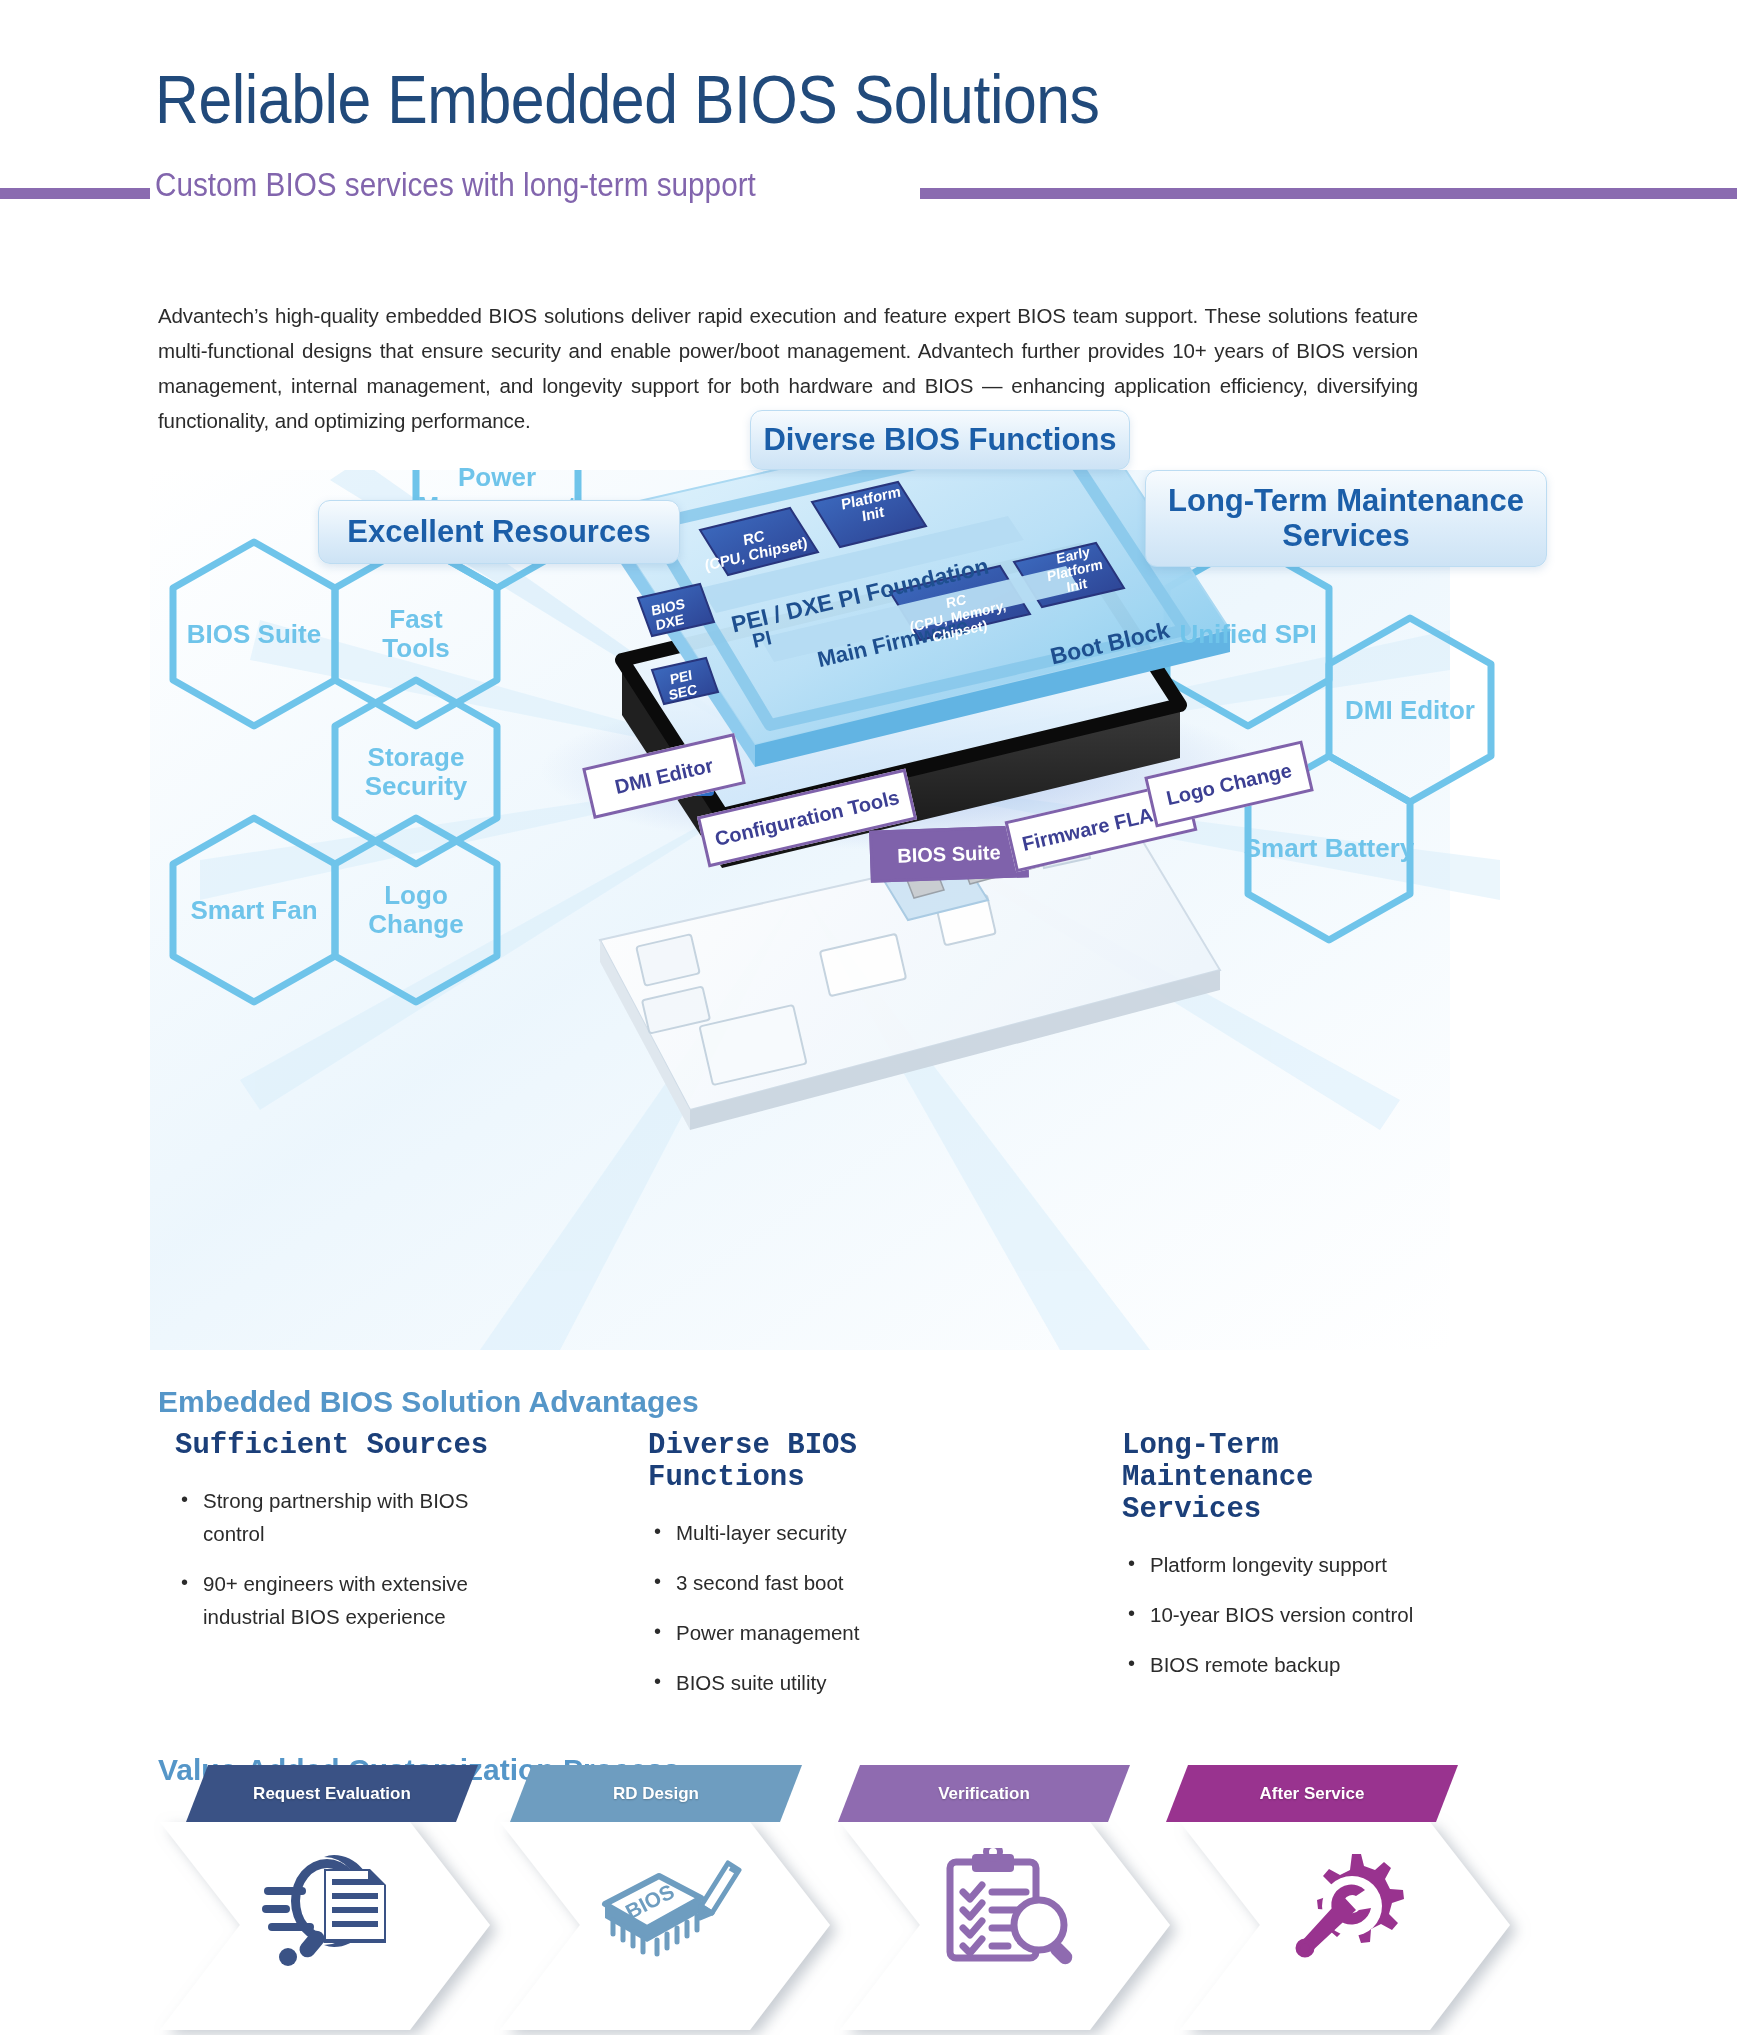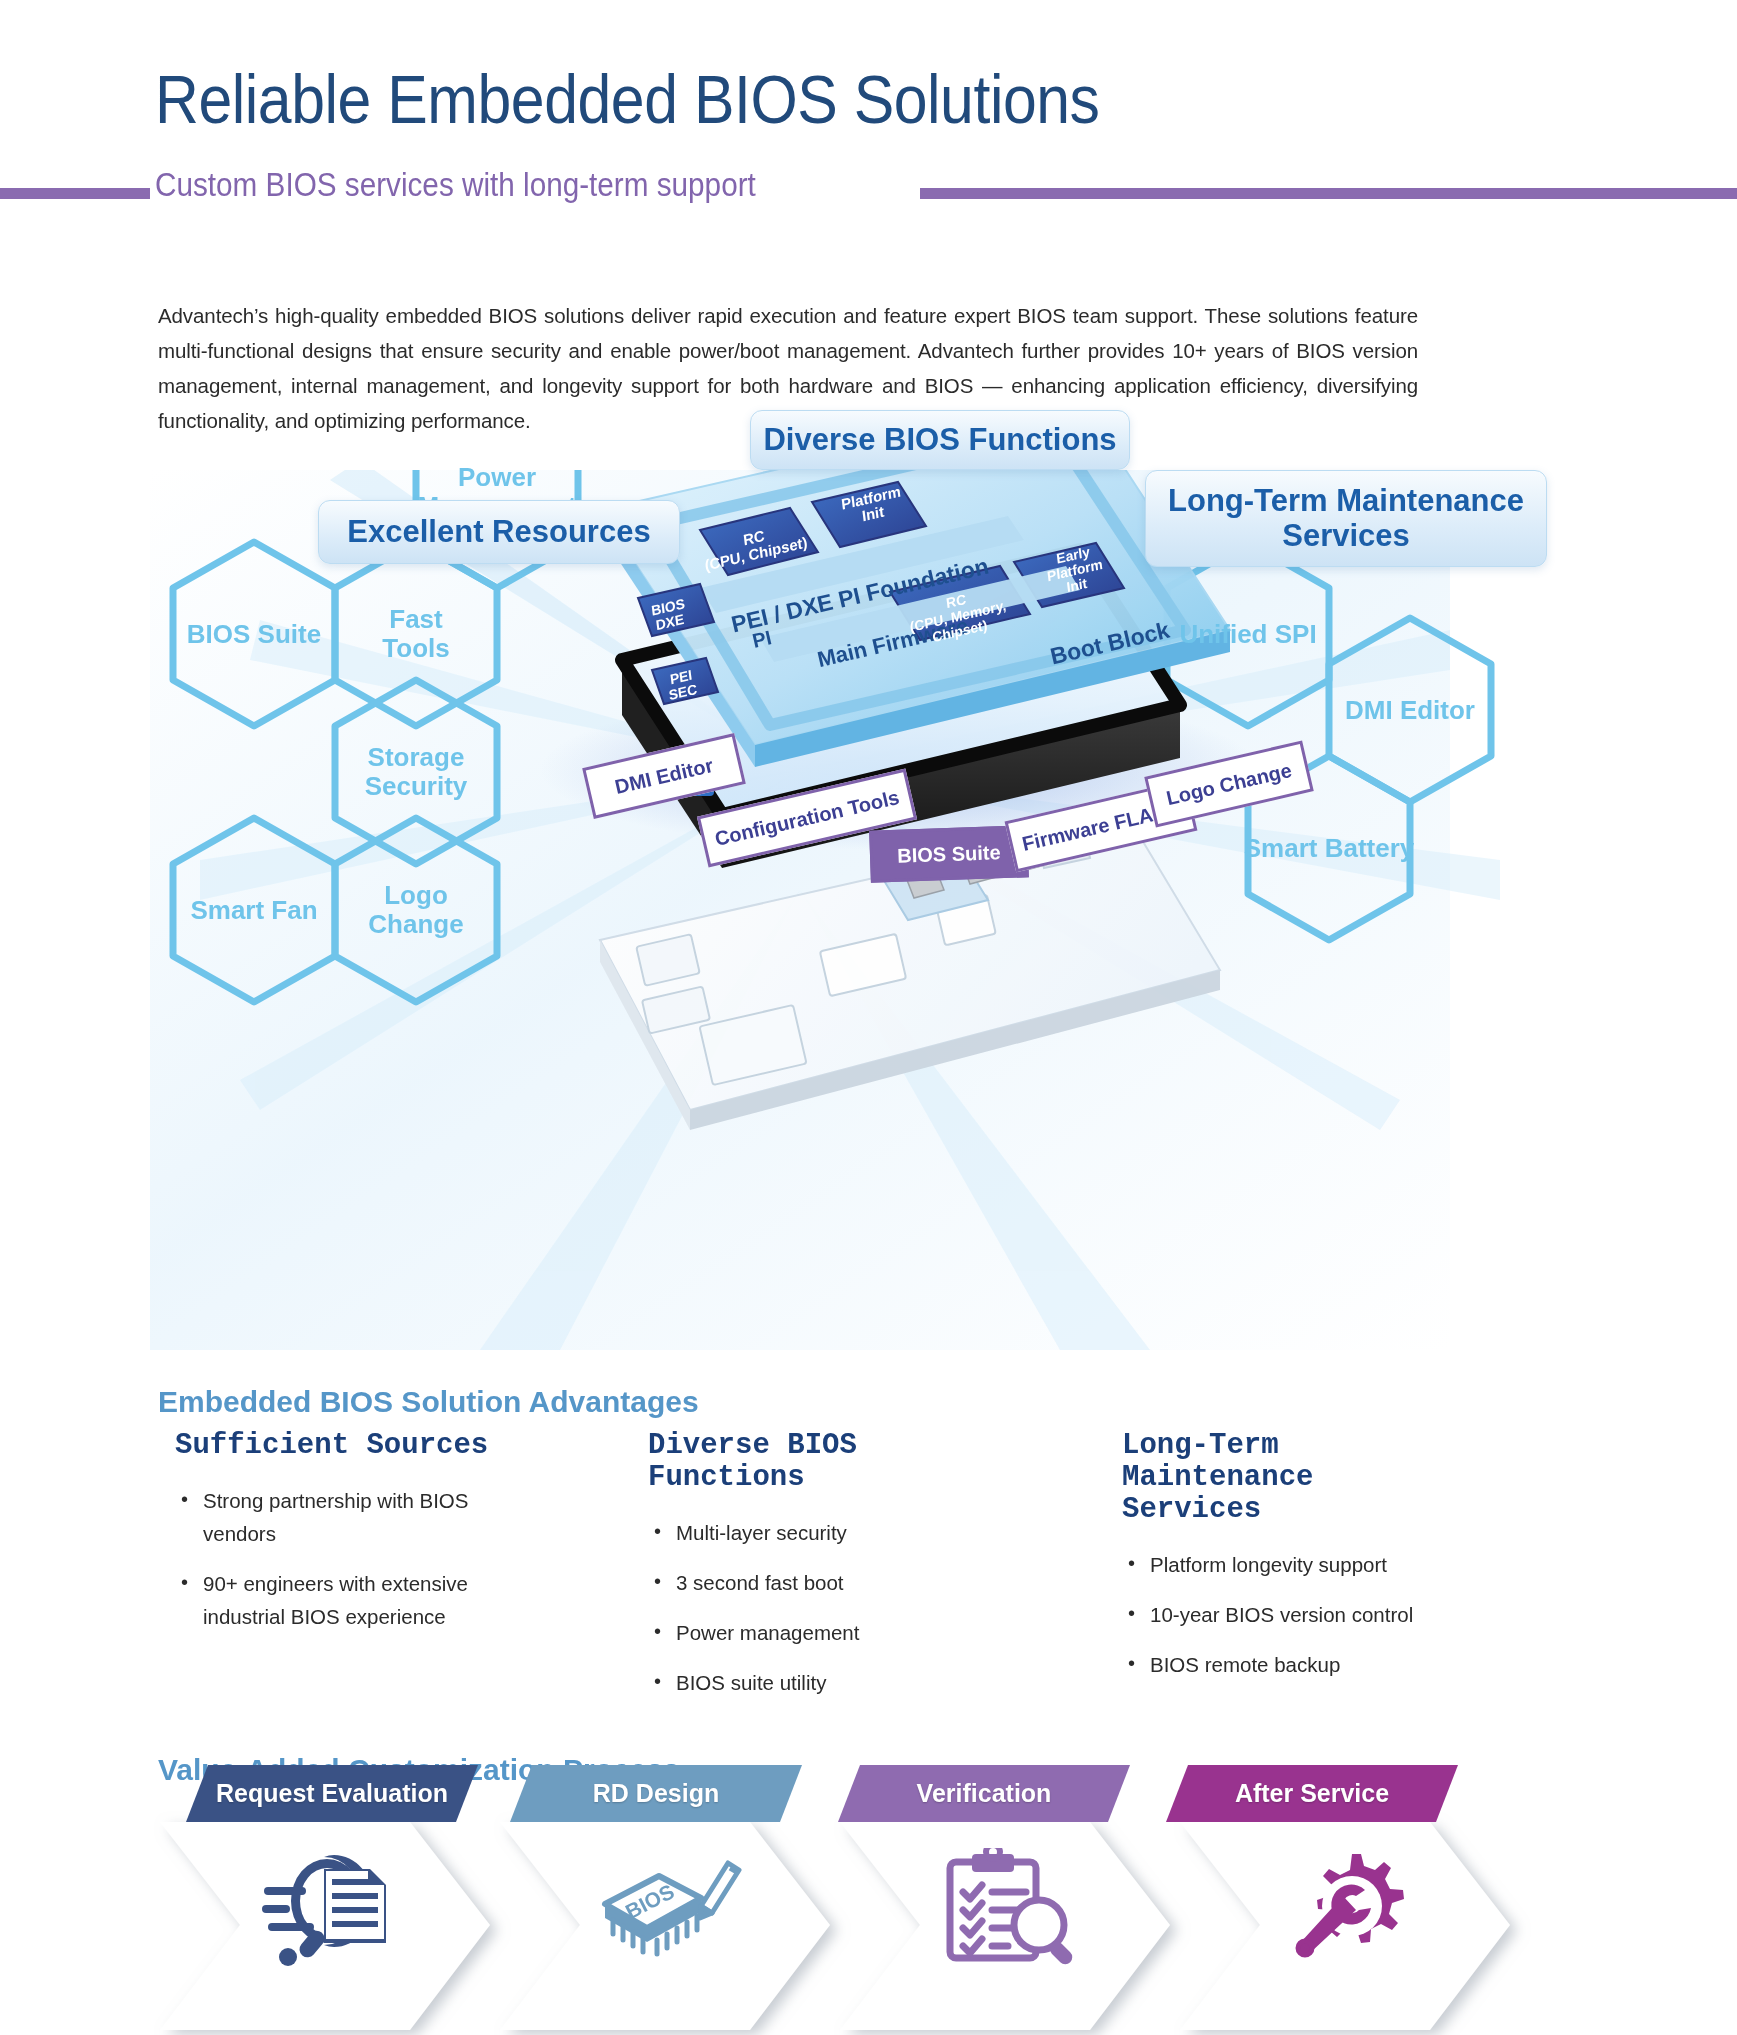--- a/index.html
+++ b/index.html
@@ -100,21 +100,21 @@
   
   #proc-heading{
     position:absolute; left:158px; top:1753px;
     font-family:"Liberation Sans Narrow","Liberation Sans",sans-serif;
     font-size:30px; font-weight:700; color:#5596c8;
   }
   #process{position:absolute; left:0px; top:1765px; width:1737px; height:270px;}
   .pbar{
     position:absolute; top:0px; height:57px;
     display:flex; align-items:center; justify-content:center;
-    color:#ffffff; font-weight:700; font-size:25px;
+    color:#ffffff; font-weight:700; font-size:17px;
     font-family:"Liberation Sans Narrow","Liberation Sans",sans-serif;
     clip-path:polygon(22px 0,100% 0,calc(100% - 22px) 100%,0 100%);
     box-shadow:0 0 0 rgba(0,0,0,0);
     white-space:nowrap;
   }
   .pbar span{text-shadow:0 1px 2px rgba(0,0,0,.22);}
   .picon{position:absolute; top:78px; width:160px; height:130px;
          display:flex; align-items:center; justify-content:center;}
   .picon svg{display:block;}
 </style>
@@ -325,21 +325,21 @@
   <div class="tagbox filled" style="left:870px; top:358px; width:152px; height:46px; transform:rotate(-2deg);">BIOS Suite</div>
   <div class="tagbox" style="left:1008px; top:330px; width:180px; height:46px; transform:rotate(-13deg);">Firmware FLASH</div>
   <div class="tagbox" style="left:1148px; top:288px; width:156px; height:46px; transform:rotate(-13deg);">Logo Change</div>
 </div>
 
 <div id="adv-heading" style="color: rgb(85, 150, 200);">Embedded BIOS Solution Advantages</div>
 
 <div class="adv-col" id="adv-col-0">
   <div class="adv-title">Sufficient Sources</div>
   <ul class="adv-list">
-    <li>Strong partnership with BIOS vendors</li>
+    <li>Strong partnership with BIOS control</li>
     <li>90+ engineers with extensive industrial BIOS experience</li>
   </ul>
 </div>
 
 <div class="adv-col" id="adv-col-1">
   <div class="adv-title">Diverse BIOS Functions</div>
   <ul class="adv-list">
     <li>Multi-layer security</li>
     <li>3 second fast boot</li>
     <li>Power management</li>

